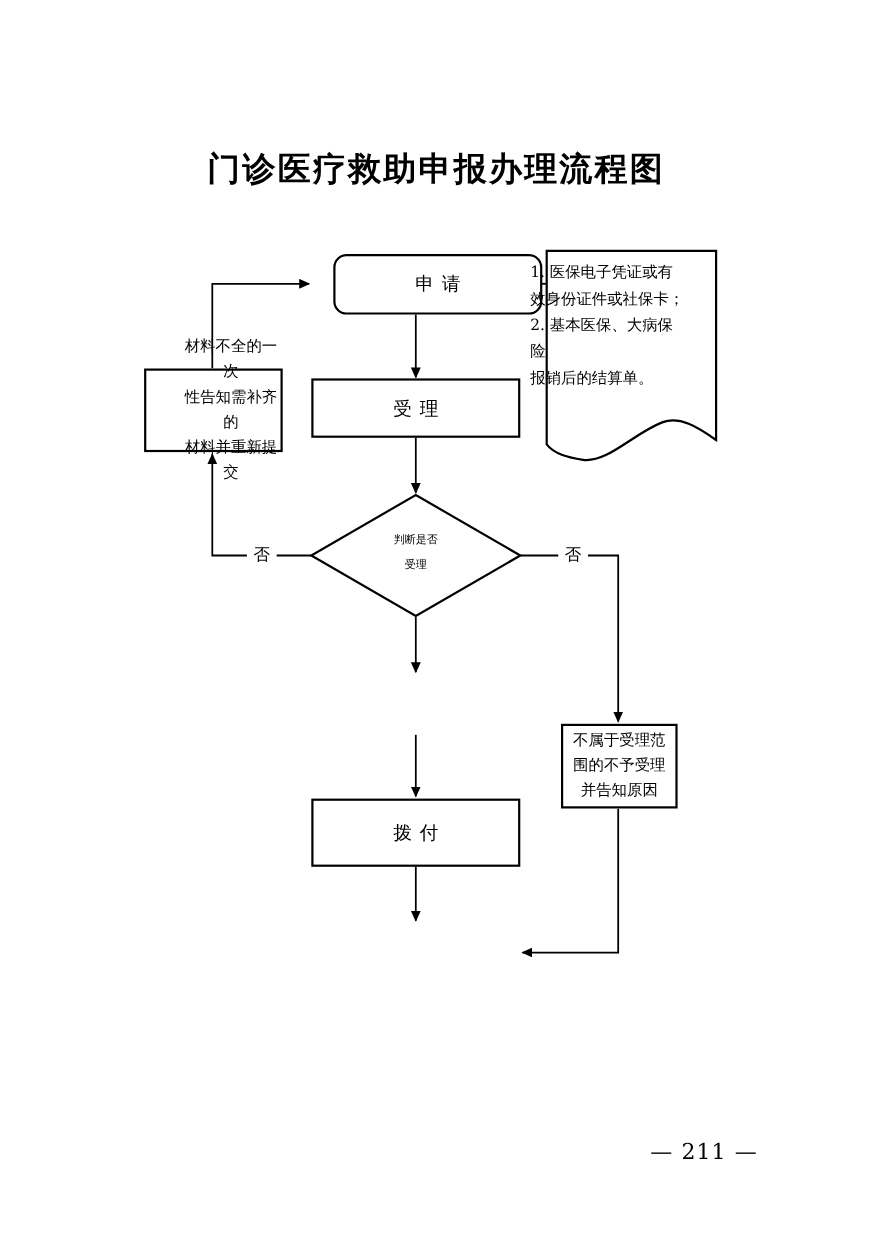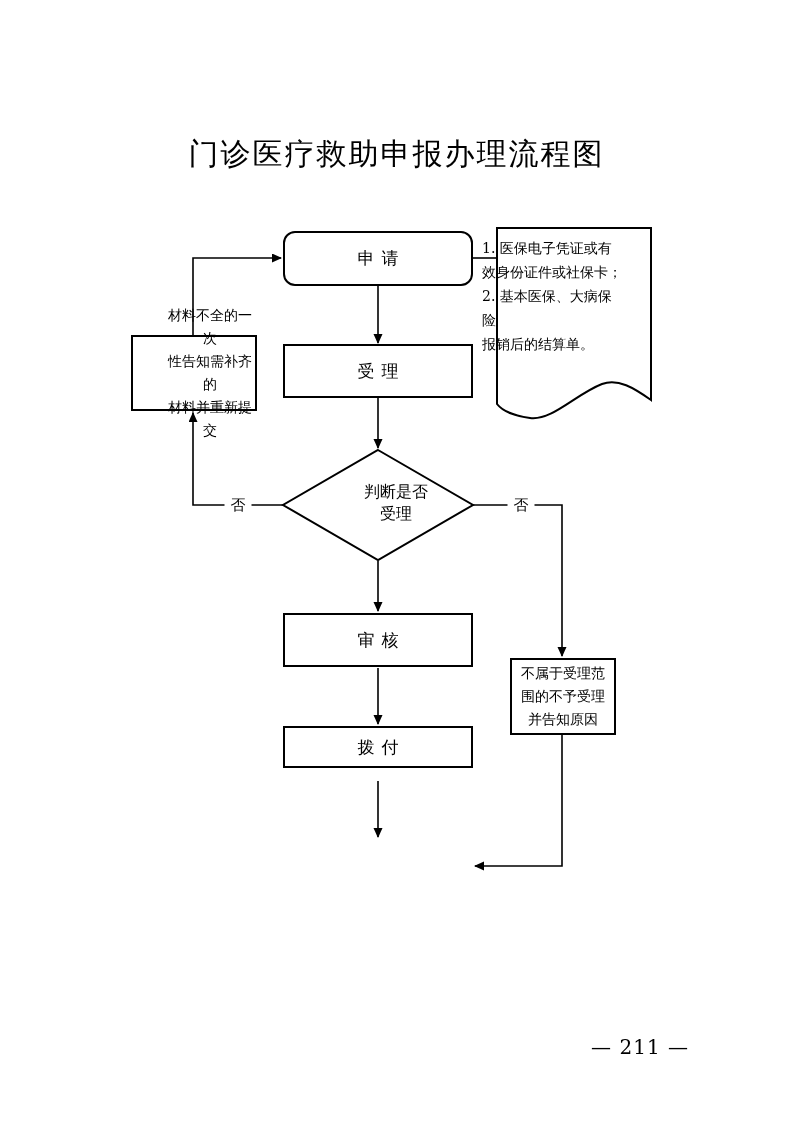--- a/index.html
+++ b/index.html
@@ -3,34 +3,34 @@
 <meta charset="utf-8">
 <style>
   html,body { margin:0; padding:0; background:#ffffff; }
   .page {
     position:relative; width:793px; height:1122px; background:#ffffff;
     font-family:"DejaVu Serif","Liberation Serif",serif; color:#000; overflow:hidden;
   }
   .title {
     position:absolute; left:0; top:134px; width:100%; margin:0;
     text-align:center; font-family:"Liberation Sans","DejaVu Sans",sans-serif;
-    font-size:30px; font-weight:400; letter-spacing:2px;
+    font-size:30px; font-weight:700; letter-spacing:2px;
   }
   svg.diagram { position:absolute; left:0; top:0; width:793px; height:1122px; }
   .node {
     position:absolute; box-sizing:border-box; background:#ffffff;
     border:2px solid #000; display:flex; align-items:center; justify-content:center;
     text-align:center;
   }
-  .rounded { border-radius:12px; }
+  .rounded { border-radius:12px;margin-left:20px; }
   .main-label { font-size:17px; letter-spacing:7px; padding-left:7px; }
   .small-label { font-size:14px; line-height:23px; white-space:pre-line; }
   .diamond-label {
-    position:absolute; left:311px; top:481px; width:170px; text-align:center;
-    font-size:16px; line-height:22px; white-space:pre-line;
+    position:absolute; left:293px; top:481px; width:170px; text-align:center;
+    font-size:10px; line-height:22px; white-space:pre-line;
   }
   .no-label {
     position:absolute; font-size:15px; background:#ffffff; padding:0 6px;
     transform:translate(-50%,-50%);
   }
   .no-left  { left:238px; top:505px; }
   .no-right { left:521px; top:505px; }
   .note-text {
     position:absolute; left:482px; top:236px; width:142px;
     font-size:14px; line-height:24px; white-space:pre-line;
@@ -70,25 +70,22 @@
   </svg>
 
   <div class="node rounded" style="left:283px; top:231px; width:190px; height:55px;">
     <span class="main-label">申请</span>
   </div>
 
   <div class="node" style="left:283px; top:344px; width:190px; height:54px;">
     <span class="main-label">受理</span>
   </div>
 
-  <div class="node" style="left:283px; top:613px; width:190px; height:54px;">
-    <span class="main-label">审核</span>
-  </div>
 
-  <div class="node" style="left:283px; top:726px; width:190px; height:42px;">
+  <div class="node" style="left:283px; top:726px; width:190px; height:62px;">
     <span class="main-label">拨付</span>
   </div>
 
 
   <div class="node" style="left:131px; top:335px; width:126px; height:76px;padding-left:32px;">
     <span class="small-label">材料不全的一次
 性告知需补齐的
 材料并重新提交</span>
   </div>
 

